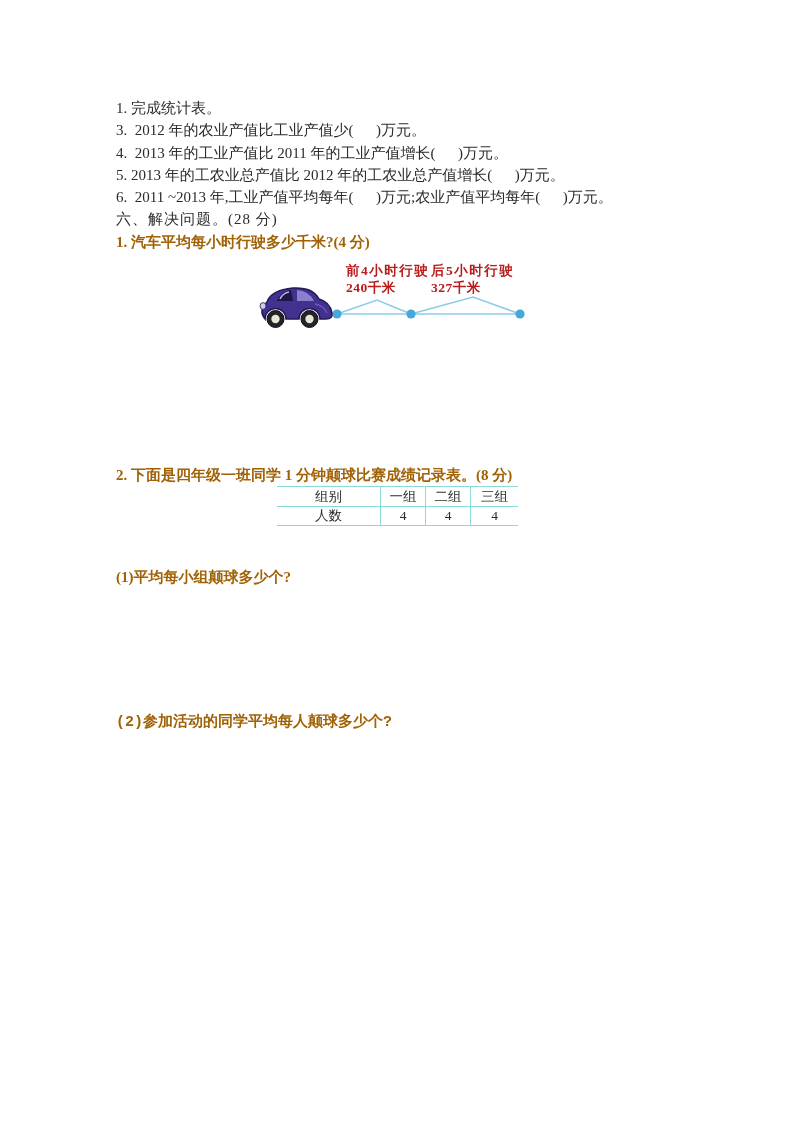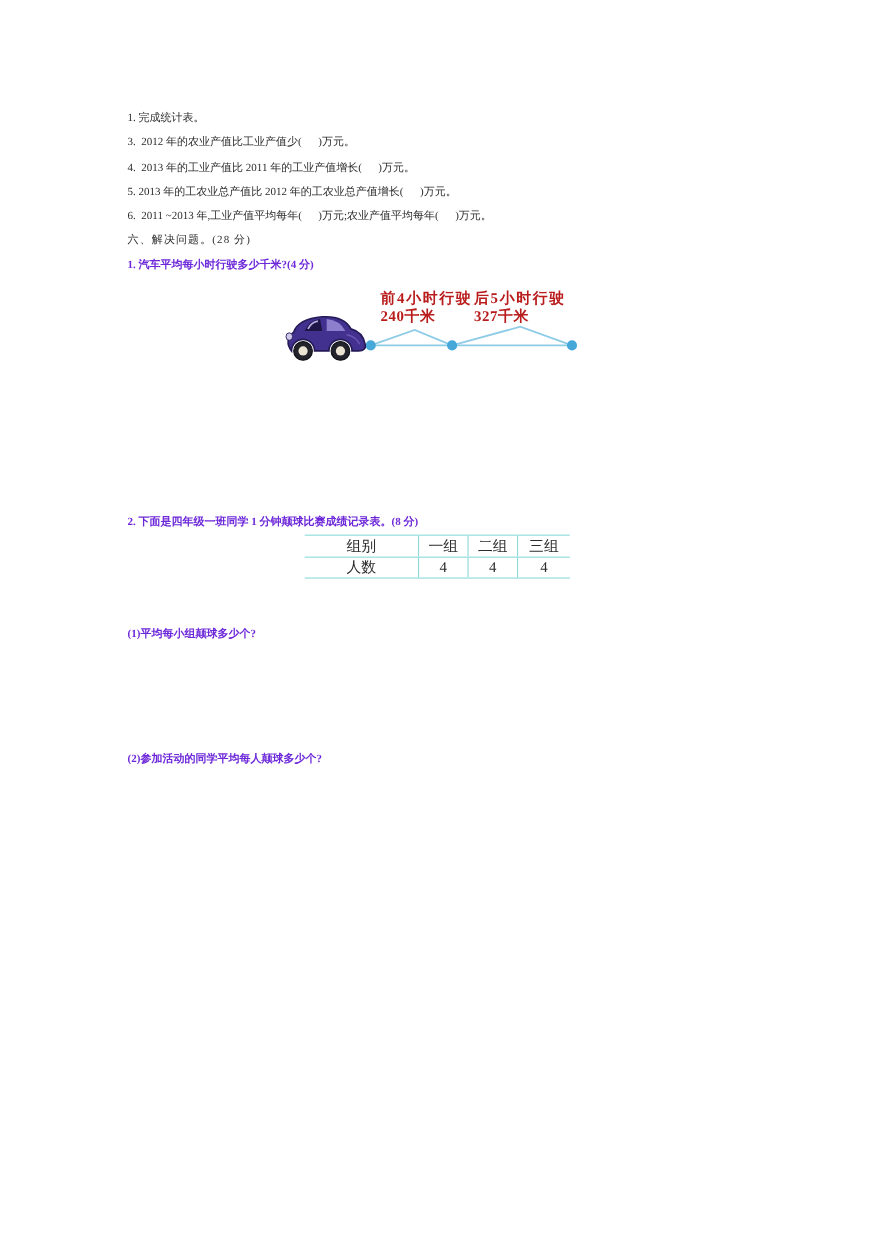--- a/index.html
+++ b/index.html
@@ -6,25 +6,25 @@
   .page{
     position:relative;
     width:793px;height:1122px;
     background:#ffffff;
     overflow:hidden;
     font-family:"Liberation Serif","DejaVu Serif",serif;
     color:#2b2b2b;
   }
   .line{
     white-space:pre-wrap;
-    font-size:10px;
+    font-size:15px;
     line-height:22.3px;
   }
   .flow{position:absolute;left:116px;top:97px;width:620px;}
-  .qbold{font-weight:bold;color:#6d28d9;}
+  .qbold{font-weight:bold;color:#a16207;}
   .kai{letter-spacing:1px;}
   
   .diagram{position:absolute;left:253px;top:260px;width:292px;height:78px;}
   .diagram svg{position:absolute;left:0;top:0;}
   .dlabel{
     position:absolute;
     font-size:13.5px;font-weight:bold;color:#b91c1c;
     letter-spacing:1.5px;white-space:pre;
     font-family:"Liberation Serif","DejaVu Serif",serif;
   }
@@ -47,21 +47,21 @@
   }
   .score-table td + td{border-left:1.5px solid #8adada;}
   .score-table .c1{width:97px;}
   .score-table .c2{width:38px;}
   .score-table .c3{width:38px;}
   .score-table .c4{width:41px;}
   .score-table .r1 td{height:17px;}
   .score-table .r2 td{height:16px;}
   .score-table .r3 td{height:33px;}
   .sub1{position:absolute;left:116px;top:566px;}
-  .sub2{position:absolute;left:116px;top:680px;}
+  .sub2{position:absolute;left:116px;top:712px;font-family:Liberation Mono, monospace;}
   .q3text{position:absolute;left:116px;top:876px;width:566px;}
 </style>
 </head>
 <body>
 
 <div class="page">
 
   <div class="flow">
     <div class="line">1. 完成统计表。</div>
     <div class="line">3.  2012 年的农业产值比工业产值少(      )万元。</div>

